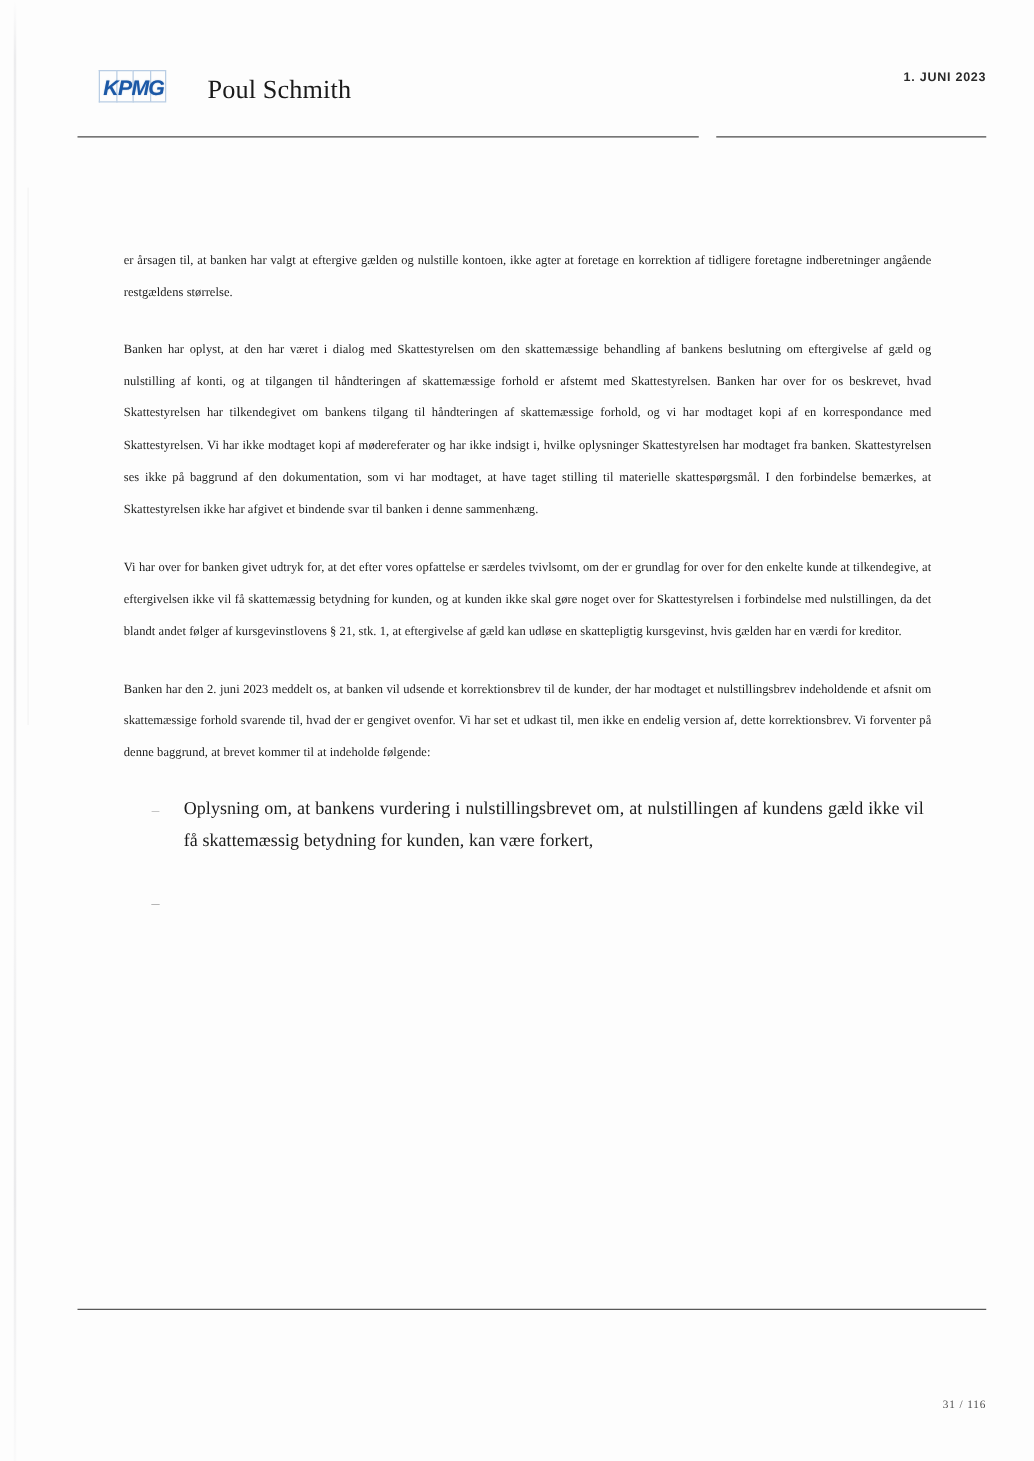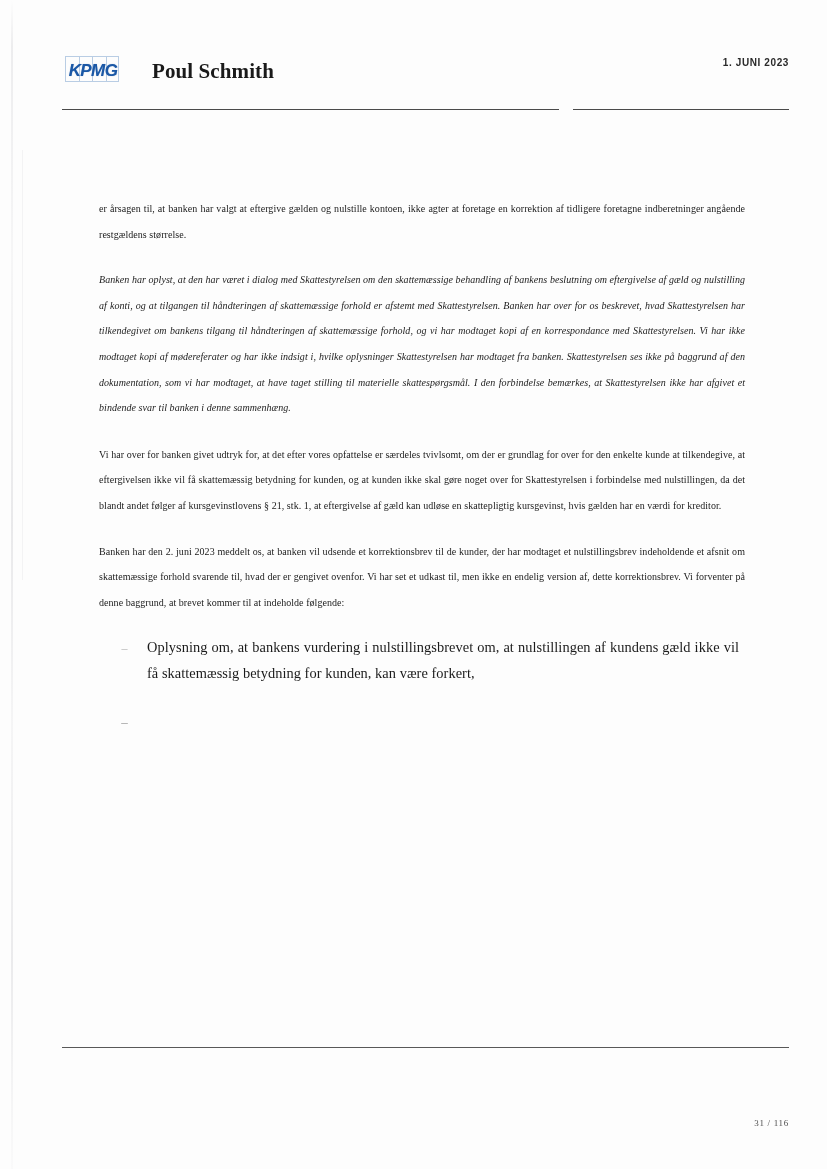--- a/index.html
+++ b/index.html
@@ -60,21 +60,21 @@
   .brand-row {
     display: flex;
     align-items: center;
     height: 46px;
   }
 
   .kpmg-logo {
     position: relative;
     width: 62px;
     height: 30px;
-    margin-left: 0;
+    margin-left: 14px;
     flex: 0 0 auto;
   }
   .kpmg-grid {
     position: absolute;
     top: 0;
     left: 3px;
     width: 54px;
     height: 26px;
     display: grid;
     grid-template-columns: repeat(4, 1fr);
@@ -98,21 +98,21 @@
     font-size: 17px;
     letter-spacing: -0.6px;
     color: #1b58a6;
     text-shadow: 0 0 1px rgba(27,88,166,0.45);
   }
 
   .firm-name {
     margin-left: 28px;
     font-family: "Liberation Serif", "DejaVu Serif", serif;
     font-size: 21px;
-    font-weight: 700;
+    font-weight: 400;
     color: #1a1a1a;
     letter-spacing: 0.1px;
   }
 
   .header-date {
     position: absolute;
     top: 9px;
     right: 0;
     font-family: "Liberation Sans", "DejaVu Sans", sans-serif;
     font-size: 10px;
@@ -152,21 +152,21 @@
 
   p.para {
     margin: 0 0 20px 0;
     font-size: 10px;
     line-height: 25.6px;
     text-align: justify;
     text-justify: inter-word;
     letter-spacing: 0.05px;
     color: #1b1b1b;
   }
-  p.para.tight { margin-bottom: 21px; font-style: italic; }
+  p.para.tight { margin-bottom: 21px; }
 
   h2.section-heading {
     margin: 11px 0 22px 0;
     font-size: 14.2px;
     line-height: 25px;
     font-style: italic;
     font-weight: 400;
     text-decoration: underline;
     text-underline-offset: 3px;
     color: #1b1b1b;

